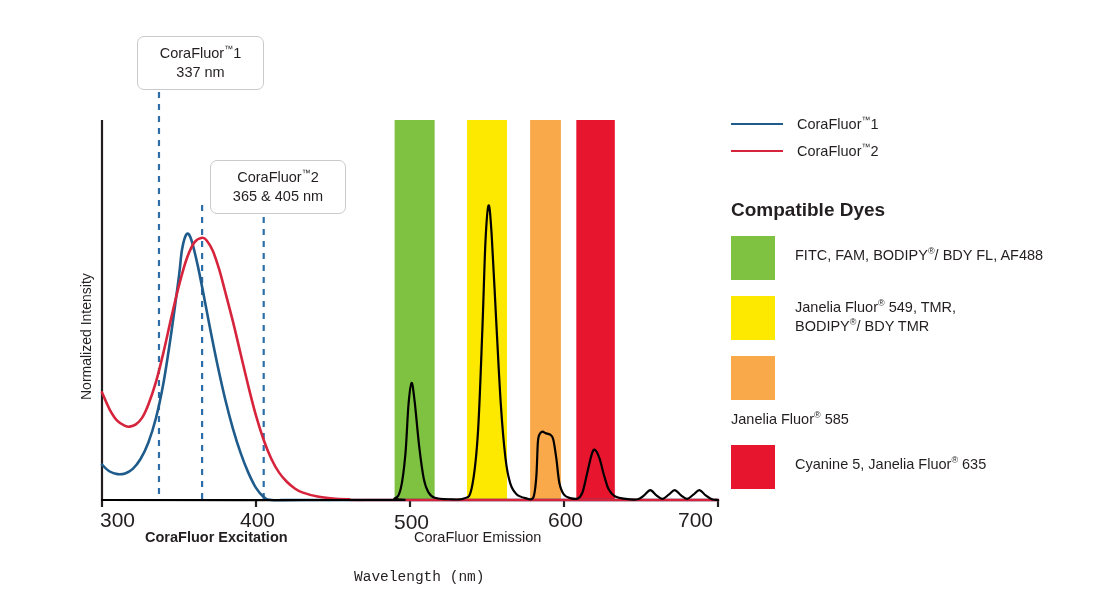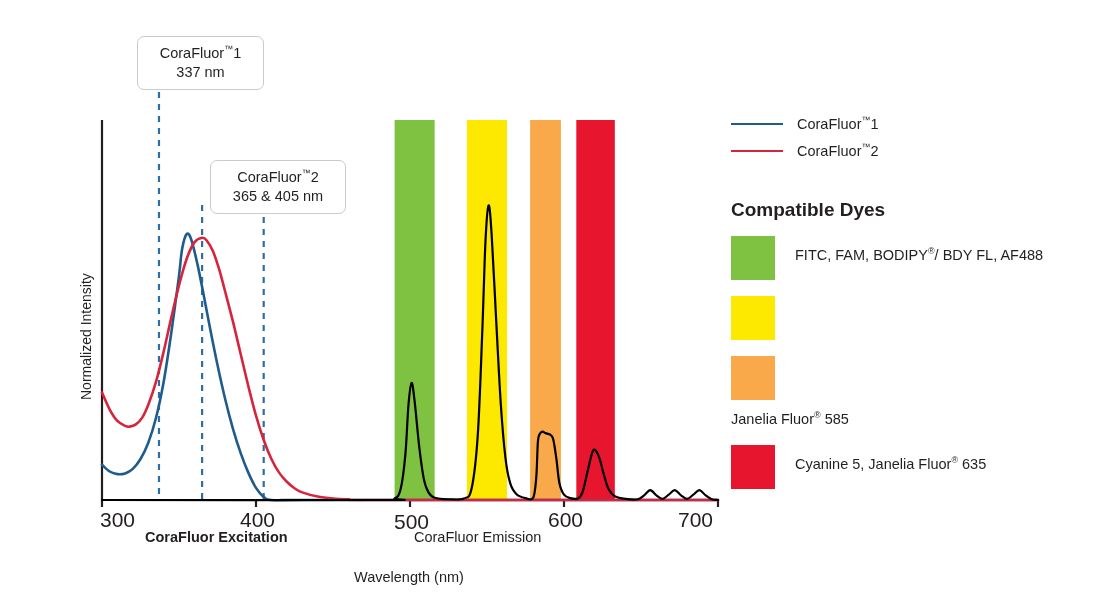--- a/index.html
+++ b/index.html
@@ -85,20 +85,24 @@
 
 <div class="dyes">
   <div class="dyerow" style="margin-bottom:16px;">
     <span class="swatch" style="background:#7FC241"></span>
     <span class="dyetxt">
       <span>FITC, FAM, BODIPY</span><sup>®</sup><span>/ BDY FL, AF488</span>
     </span>
   </div>
   <div class="dyerow" style="margin-bottom:16px;">
     <span class="swatch" style="background:#FDE800"></span>
+    <span class="dyetxt" style="padding-top:2px;">
+      <span>Janelia Fluor</span><sup>®</sup><span> 549, TMR,</span><br>
+      <span>BODIPY</span><sup>®</sup><span>/ BDY TMR</span>
+    </span>
   </div>
   <div class="dyerow" style="margin-bottom:16px;flex-direction:column;">
     <span class="swatch" style="background:#F9A94A"></span>
     <span class="dyetxt">
       <span>Janelia Fluor</span><sup>®</sup><span> 585</span>
     </span>
   </div>
   <div class="dyerow">
     <span class="swatch" style="background:#E8152F"></span>
     <span class="dyetxt">
@@ -108,13 +112,13 @@
 </div>
 
 <div class="ylab" style="left:78px;top:400px;">Normalized Intensity</div>
 <div class="ticklab" style="left:100px;top:508px;">300</div>
 <div class="ticklab" style="left:240px;top:508px;">400</div>
 <div class="ticklab" style="left:394px;top:510px;">500</div>
 <div class="ticklab" style="left:548px;top:508px;">600</div>
 <div class="ticklab" style="left:678px;top:508px;">700</div>
 <div class="axname" style="left:145px;top:529px;font-weight:bold;">CoraFluor Excitation</div>
 <div class="axname" style="left:414px;top:529px;">CoraFluor Emission</div>
-<div class="axname" style="left:354px;top:569px;">Wavelength (nm)</div>
+<div class="axname" style="left:354px;top:569px;font-family:Liberation Mono, monospace;">Wavelength (nm)</div>
 
 </body></html>

